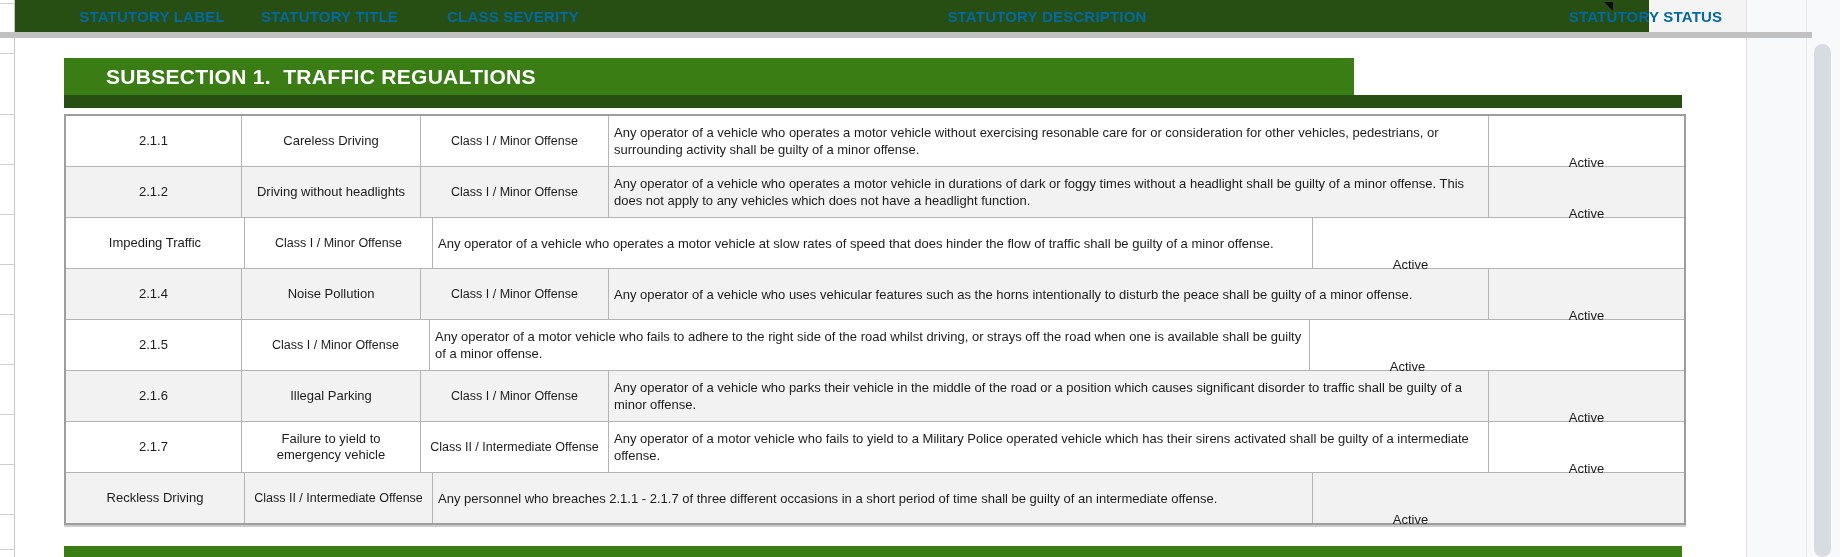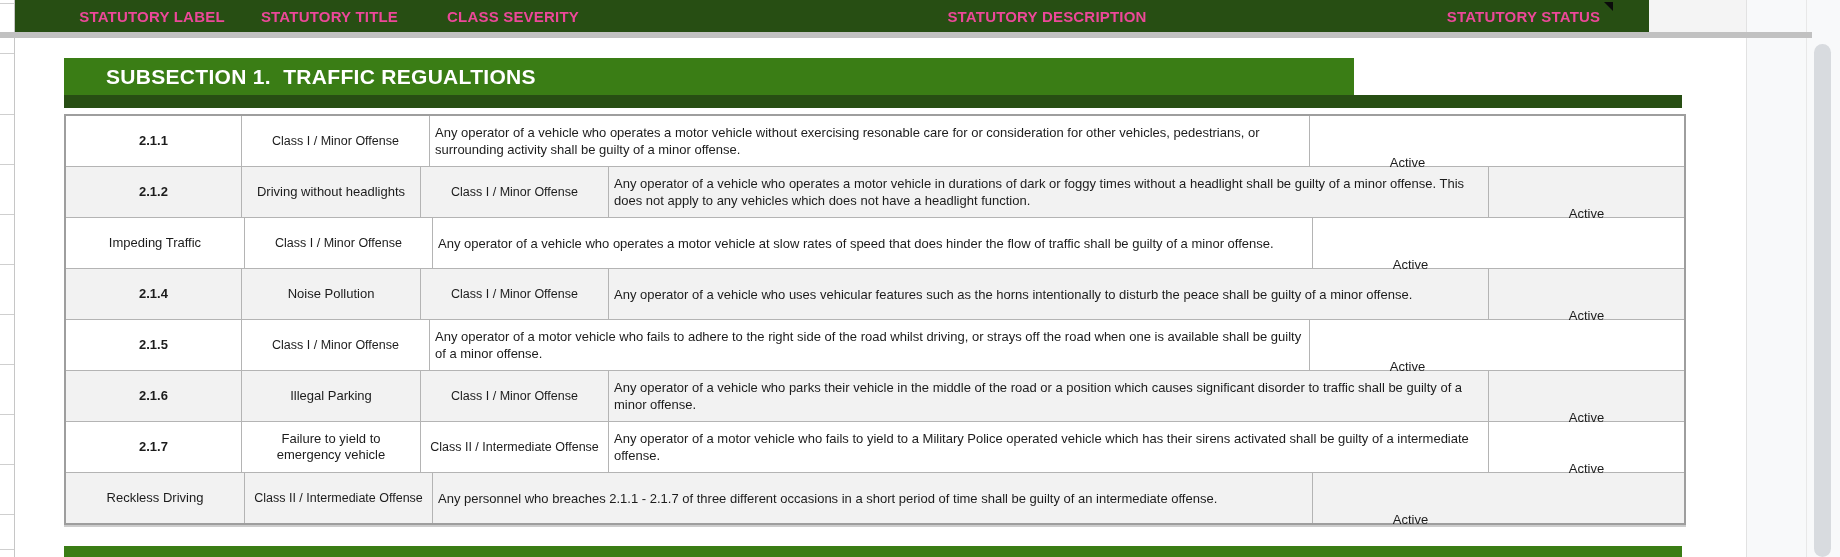--- a/index.html
+++ b/index.html
@@ -8,24 +8,24 @@
     font-family:"Liberation Sans", sans-serif;background:#ffffff;
     --dark-green:#274e13;--bright-green:#3a7d15;--row-alt:#f2f2f2;
     --grid:#b4b4b4;
   }
   
   .vline{position:absolute;left:14px;top:0;width:1px;height:557px;background:#c6c6c6;}
   .hline{position:absolute;left:0;width:14px;height:1px;background:#cfcfcf;}
   
   .top-bar{position:absolute;left:15px;top:0;width:1634px;height:32px;background:var(--dark-green);}
   .corner-block{position:absolute;left:1649px;top:0;width:97px;height:32px;background:#f4f4f4;}
-  .hcol{position:absolute;top:0;height:32px;line-height:33px;text-align:center;color:#ec4899;
+  .hcol{position:absolute;top:0;height:32px;line-height:33px;text-align:center;color:#0369a1;
         font-weight:700;font-size:15px;letter-spacing:.2px;white-space:nowrap;}
   .hc0{left:64px;width:176px;} .hc1{left:240px;width:179px;} .hc2{left:419px;width:188px;}
-  .hc3{left:607px;width:880px;} .hc4{left:1426px;width:195px;}
+  .hc3{left:607px;width:880px;} .hc4{left:1548px;width:195px;}
   .corner-tri{position:absolute;left:1604px;top:2px;width:0;height:0;
         border-top:9px solid #0b0b0b;border-left:9px solid transparent;}
   .top-divider{position:absolute;left:0;top:32px;width:1812px;height:6px;background:#c1c1c1;}
   
   .right-rail{position:absolute;left:1746px;top:0;width:94px;height:557px;background:#f8f9fa;border-left:1px solid #e2e2e2;}
   .scroll-track{position:absolute;left:1806px;top:0;width:34px;height:557px;background:#f8f9fa;border-left:1px solid #e8e8e8;}
   .scroll-thumb{position:absolute;left:1814px;top:44px;width:17px;height:513px;background:#d8dbdf;border-radius:9px;}
   
   .section-band{position:absolute;left:64px;top:58px;width:1290px;height:37px;background:var(--bright-green);
         display:flex;align-items:center;}
@@ -33,21 +33,21 @@
   .dark-strip{position:absolute;left:64px;top:95px;width:1618px;height:13px;background:var(--dark-green);}
   
   .statute-table{position:absolute;left:64px;top:114px;width:1618px;border:2px solid #9e9e9e;background:#fff;
         box-shadow:0 2px 0 #cccccc;}
   .t-row{display:flex;height:50px;border-bottom:1px solid var(--grid);background:#ffffff;}
   .t-row:last-child{border-bottom:none;}
   .t-row.alt{background:var(--row-alt);}
   .cell{display:flex;align-items:center;justify-content:center;border-right:1px solid var(--grid);
         font-size:13px;color:#1c1c1c;text-align:center;line-height:16px;box-sizing:border-box;}
   .cell:last-child{border-right:none;margin-top:44px;}
-  .col-label{width:176px;font-weight:700;}
+  .col-label{width:176px;font-weight:400;}
   .col-title{width:179px;padding:0 8px;}
   .col-severity{width:188px;font-size:12.5px;white-space:nowrap;padding:0 1px;}
   .col-desc{width:880px;justify-content:flex-start;text-align:left;padding:2px 6px 2px 5px;line-height:17px;}
   .col-status{width:195px;}
   
   .bottom-band{position:absolute;left:64px;top:546px;width:1618px;height:11px;background:var(--bright-green);}
 </style>
 </head>
 <body>
 
@@ -83,20 +83,21 @@
 
   <div class="section-band">
     <span class="section-title">SUBSECTION 1.  TRAFFIC REGUALTIONS</span>
   </div>
   <div class="dark-strip"></div>
 
   <div class="statute-table">
     <div>
   <div class="t-row">
     <div class="cell col-label">2.1.1</div>
+    <div class="cell col-title">Careless Driving</div>
     <div class="cell col-severity">Class I / Minor Offense</div>
     <div class="cell col-desc">Any operator of a vehicle who operates a motor vehicle without exercising resonable care for or consideration for other vehicles, pedestrians, or surrounding activity shall be guilty of a minor offense.</div>
     <div class="cell col-status">Active</div>
   </div>
 
   <div class="t-row alt">
     <div class="cell col-label">2.1.2</div>
     <div class="cell col-title">Driving without headlights</div>
     <div class="cell col-severity">Class I / Minor Offense</div>
     <div class="cell col-desc">Any operator of a vehicle who operates a motor vehicle in durations of dark or foggy times without a headlight shall be guilty of a minor offense. This does not apply to any vehicles which does not have a headlight function.</div>

